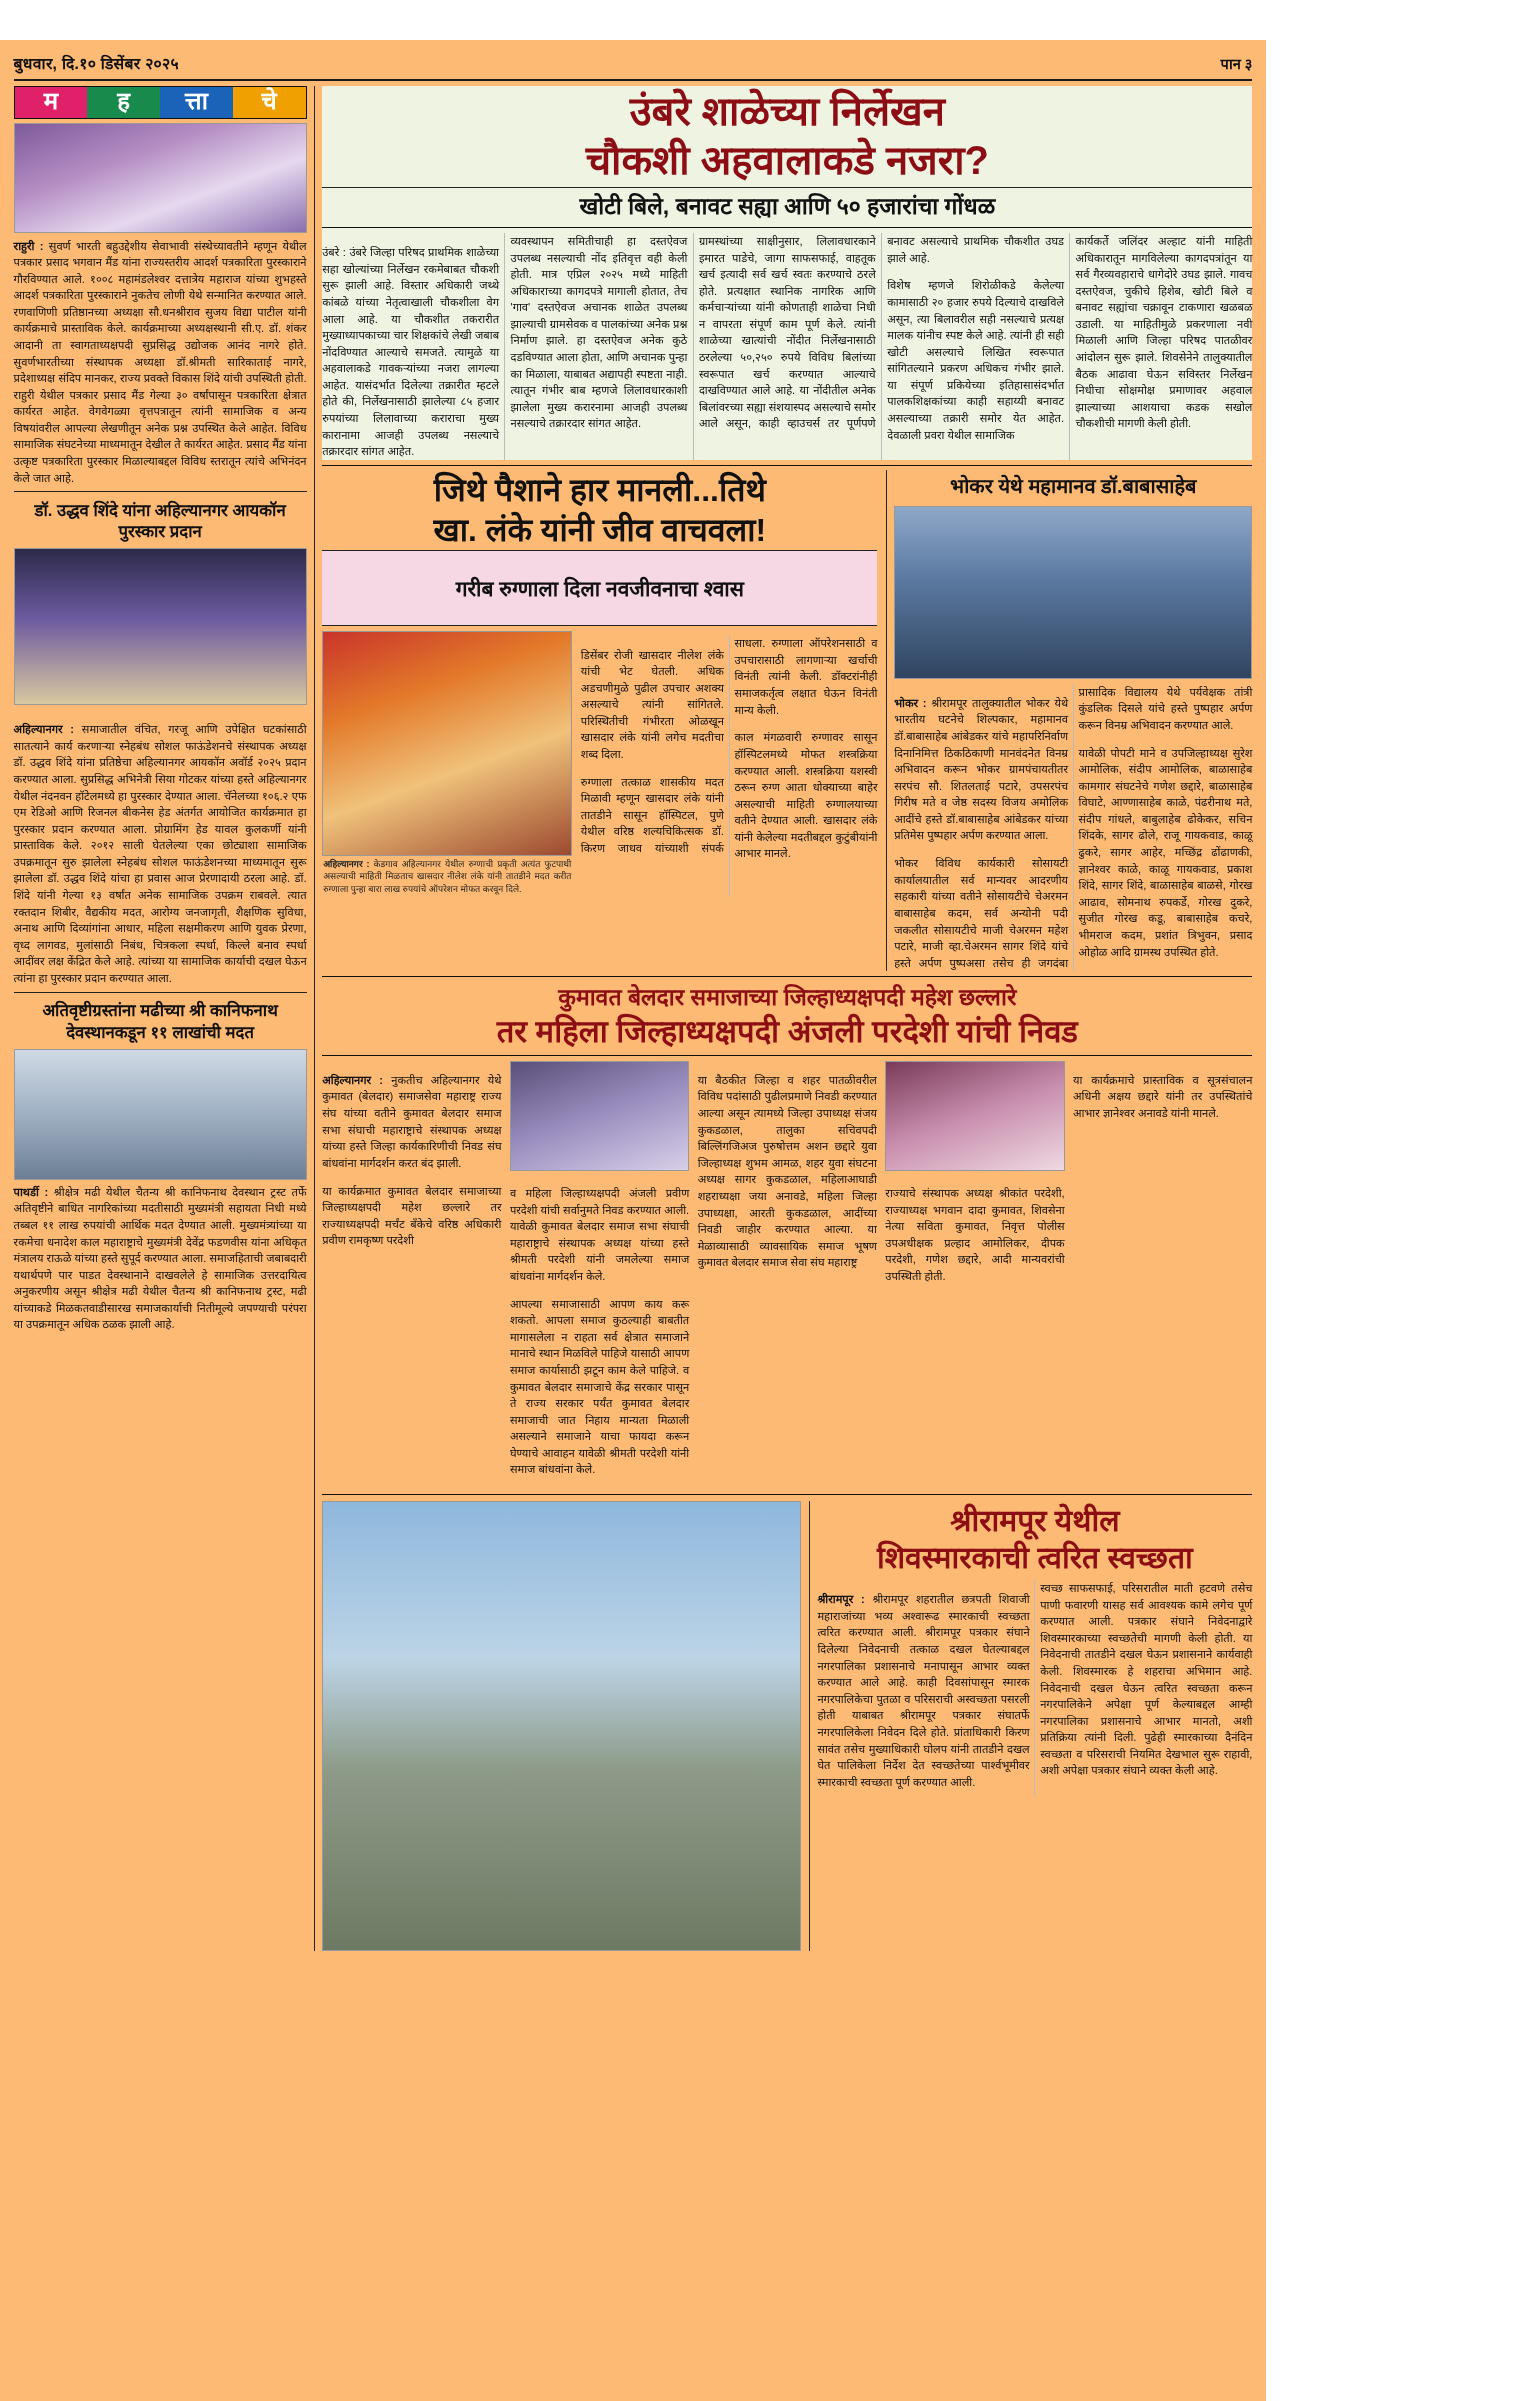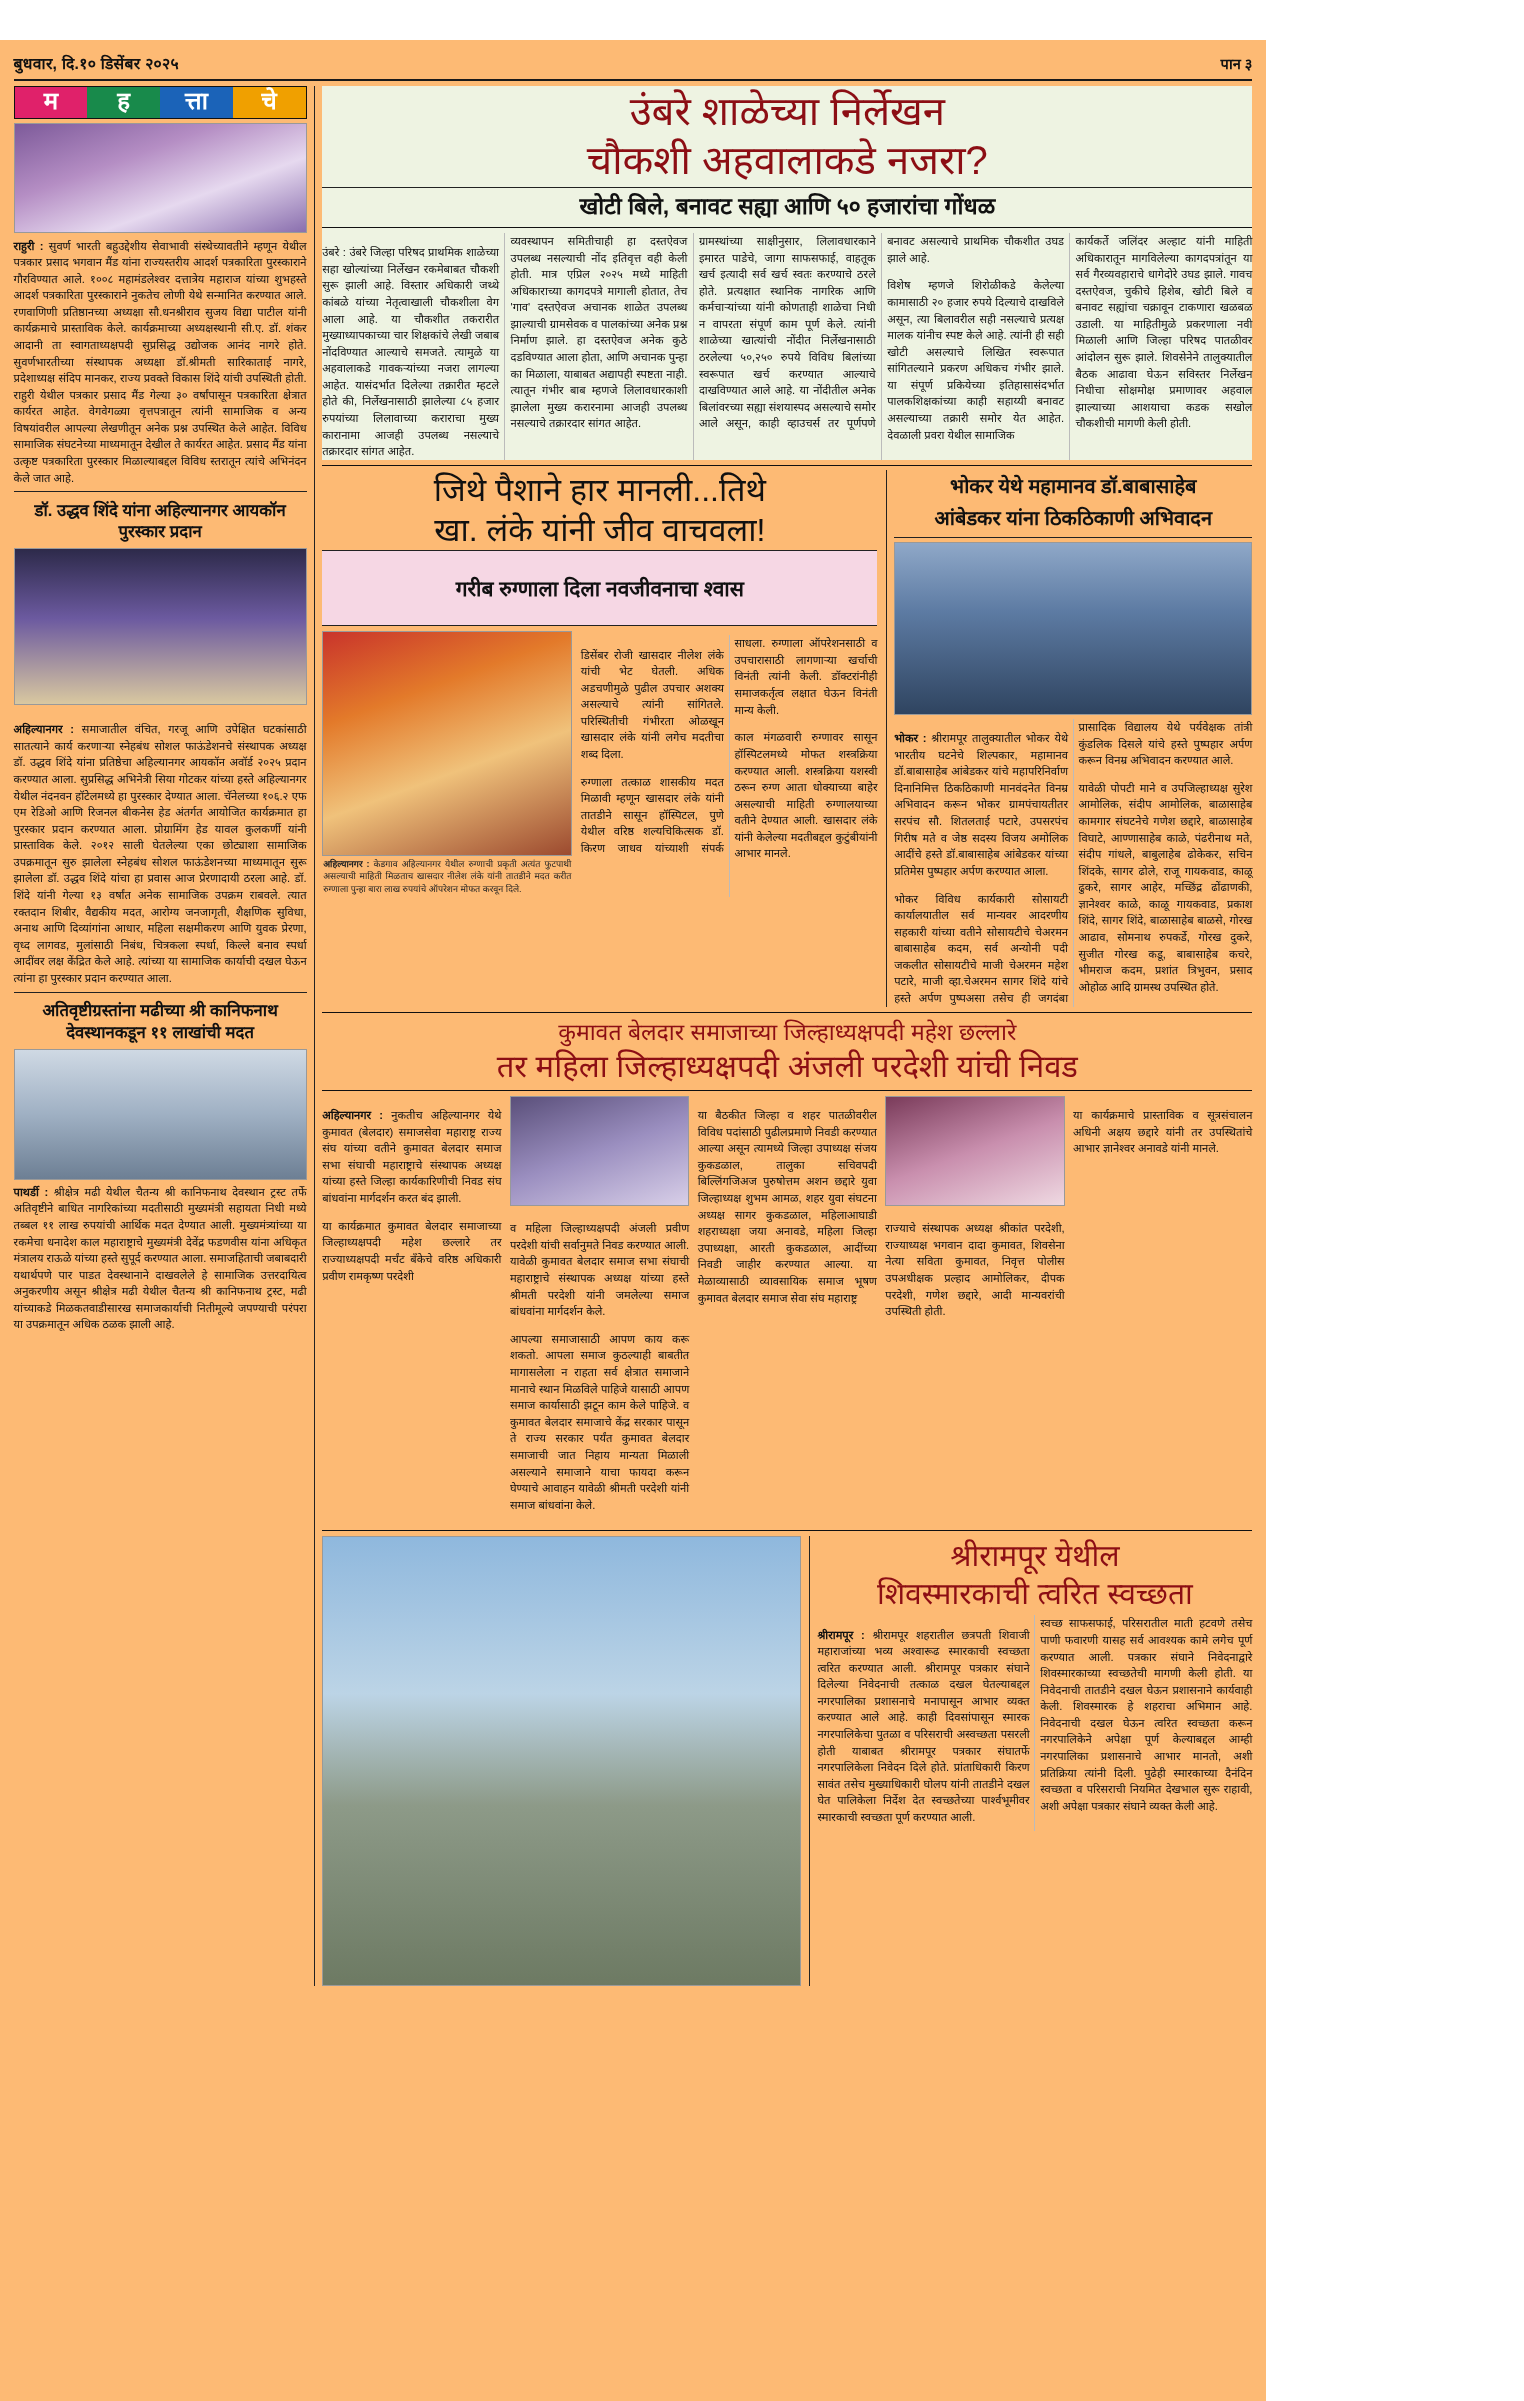--- a/index.html
+++ b/index.html
@@ -166,21 +166,21 @@
     height: 450px;
     background:
       linear-gradient(180deg,#8fb8dd 0%, #bcd4e6 35%, #8d9a88 60%, #6d7a63 100%);
   }
 
   
   .story { margin-bottom: 5.2px; }
 
   .headline {
     font-size: 40px;
-    font-weight: normal;
+    font-weight: bold;
     text-align: center;
     line-height: 1.12;
     color: #8c0e14;
     padding: 3.1px 0 1px 0;
   }
   .headline.black { color:#111; }
   .subhead-bar {
     font-size: 23px;
     font-weight: bold;
     text-align: center;
@@ -302,21 +302,20 @@
             <div style="flex:1.6;" class="cols-2">
               <p class="body-text">डिसेंबर रोजी खासदार नीलेश लंके यांची भेट घेतली. अधिक अडचणीमुळे पुढील उपचार अशक्य असल्याचे त्यांनी सांगितले. परिस्थितीची गंभीरता ओळखून खासदार लंके यांनी लगेच मदतीचा शब्द दिला.</p>
               <p class="body-text">रुग्णाला तत्काळ शासकीय मदत मिळावी म्हणून खासदार लंके यांनी तातडीने सासून हॉस्पिटल, पुणे येथील वरिष्ठ शल्यचिकित्सक डॉ. किरण जाधव यांच्याशी संपर्क साधला. रुग्णाला ऑपरेशनसाठी व उपचारासाठी लागणाऱ्या खर्चाची विनंती त्यांनी केली. डॉक्टरांनीही समाजकर्तृत्व लक्षात घेऊन विनंती मान्य केली.</p>
               <p class="body-text">काल मंगळवारी रुग्णावर सासून हॉस्पिटलमध्ये मोफत शस्त्रक्रिया करण्यात आली. शस्त्रक्रिया यशस्वी ठरून रुग्ण आता धोक्याच्या बाहेर असल्याची माहिती रुग्णालयाच्या वतीने देण्यात आली. खासदार लंके यांनी केलेल्या मदतीबद्दल कुटुंबीयांनी आभार मानले.</p>
             </div>
           </div>
         </div>
 
         <div style="flex:1; border-left:1px solid #222; padding-left:7.3px;">
           <div class="smallhead" style="font-size:20px;">भोकर येथे महामानव डॉ.बाबासाहेब</div>
-          <div class="smallhead" style="font-size:20px; border-bottom:1px solid #222; padding-bottom:5.2px;">आंबेडकर यांना ठिकठिकाणी अभिवादन</div>
           <div class="photo ph-group" style="margin-top:4.2px;"></div>
           <div class="cols-2">
             <p class="body-text">
               <b>भोकर :</b>
               <span>श्रीरामपूर तालुक्यातील भोकर येथे भारतीय घटनेचे शिल्पकार, महामानव डॉ.बाबासाहेब आंबेडकर यांचे महापरिनिर्वाण दिनानिमित्त ठिकठिकाणी मानवंदनेत विनम्र अभिवादन करून भोकर ग्रामपंचायतीतर सरपंच सौ. शितलताई पटारे, उपसरपंच गिरीष मते व जेष्ठ सदस्य विजय अमोलिक आदींचे हस्ते डॉ.बाबासाहेब आंबेडकर यांच्या प्रतिमेस पुष्पहार अर्पण करण्यात आला.</span>
             </p>
             <p class="body-text">भोकर विविध कार्यकारी सोसायटी कार्यालयातील सर्व मान्यवर आदरणीय सहकारी यांच्या वतीने सोसायटीचे चेअरमन बाबासाहेब कदम, सर्व अन्योनी पदी जकलीत सोसायटीचे माजी चेअरमन महेश पटारे, माजी व्हा.चेअरमन सागर शिंदे यांचे हस्ते अर्पण पुष्पअसा तसेच ही जगदंबा प्रासादिक विद्यालय येथे पर्यवेक्षक तांत्री कुंडलिक दिसले यांचे हस्ते पुष्पहार अर्पण करून विनम्र अभिवादन करण्यात आले.</p>
             <p class="body-text">यावेळी पोपटी माने व उपजिल्हाध्यक्ष सुरेश आमोलिक, संदीप आमोलिक, बाळासाहेब कामगार संघटनेचे गणेश छद्दारे, बाळासाहेब विघाटे, आण्णासाहेब काळे, पंढरीनाथ मते, संदीप गांधले, बाबुलाहेब ढोकेकर, सचिन शिंदके, सागर ढोले, राजू गायकवाड, काळू ढुकरे, सागर आहेर, मच्छिंद्र ढोंढाणकी, ज्ञानेश्वर काळे, काळू गायकवाड, प्रकाश शिंदे, सागर शिंदे, बाळासाहेब बाळसे, गोरख आढाव, सोमनाथ रुपकर्डे, गोरख दुकरे, सुजीत गोरख कडू, बाबासाहेब कचरे, भीमराज कदम, प्रशांत त्रिभुवन, प्रसाद ओहोळ आदि ग्रामस्थ उपस्थित होते.</p>
           </div>
         </div>

